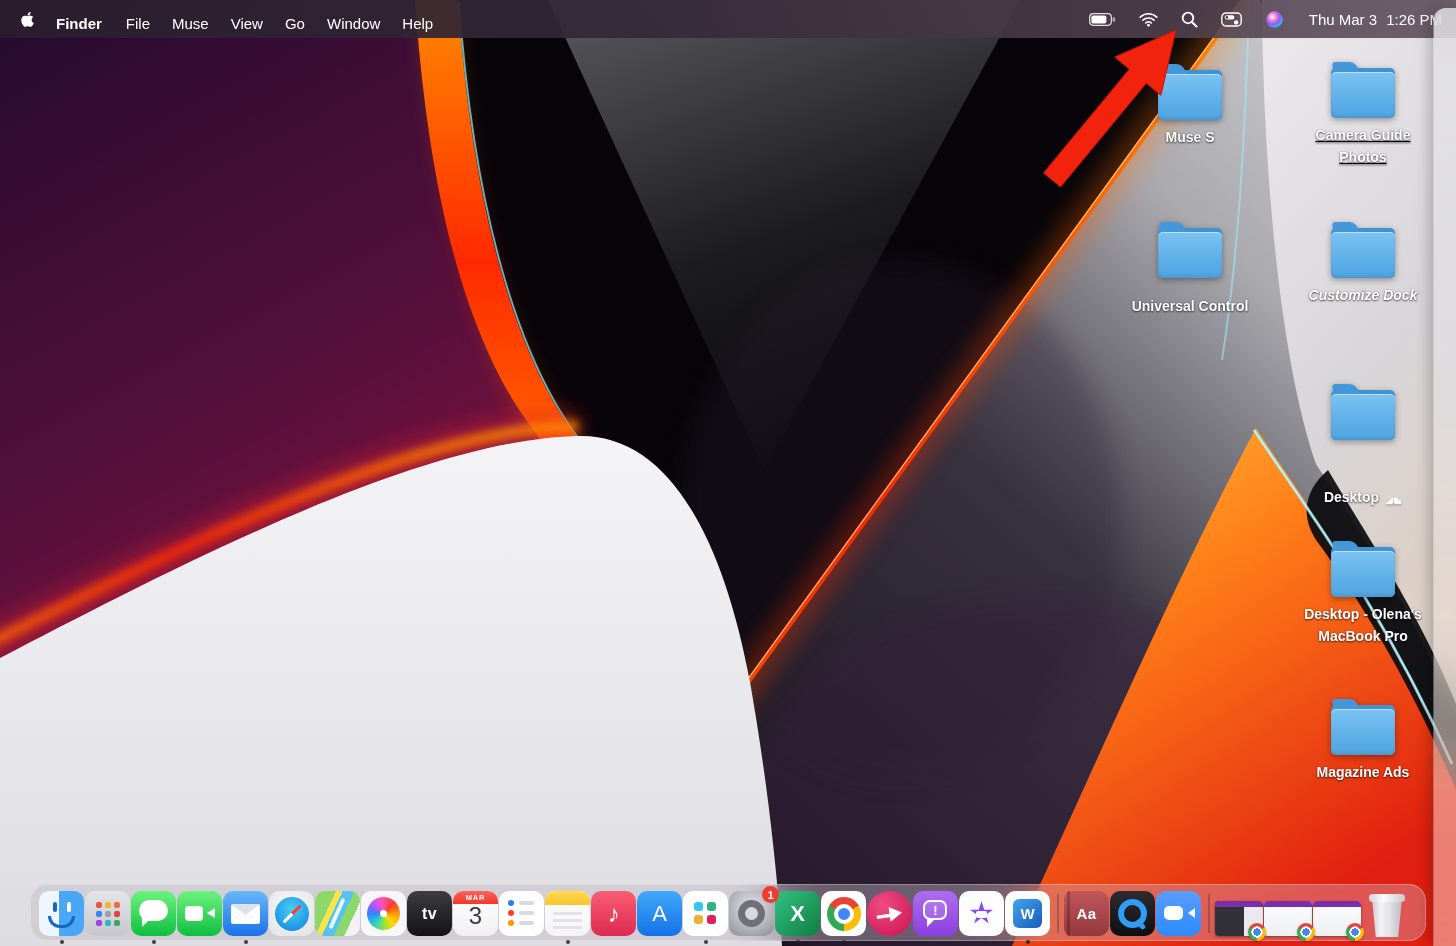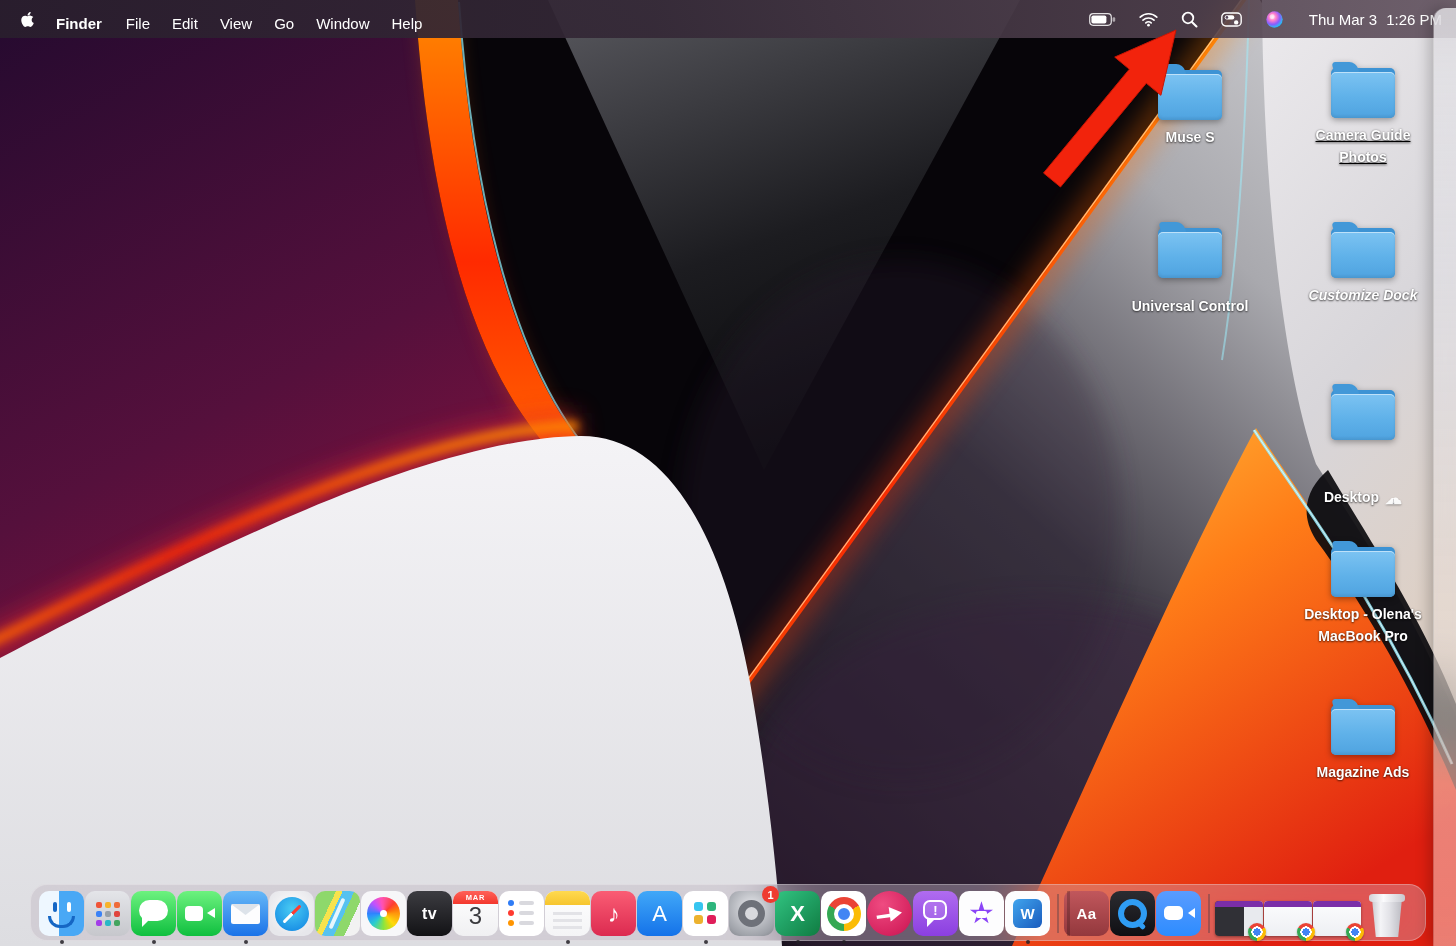--- a/index.html
+++ b/index.html
@@ -249,21 +249,21 @@
 <div class="menubar">
   <div class="mb-left">
     <span class="apple-wrap">
       <svg width="15" height="17" viewBox="0 0 384 512">
           <path fill="#fff" d="M318.7 268.7c-.2-36.7 16.4-64.4 50-84.8-18.8-26.9-47.2-41.7-84.7-44.6-35.5-2.8-74.3 20.7-88.5 20.7-15 0-49.4-19.7-76.4-19.7C63.3 140.7 4 184.3 4 273q0 39.3 14.4 81.2c12.8 36.7 59 126.7 107.2 125.2 25.2-.6 43-17.9 75.8-17.9 31.8 0 48.3 17.9 76.4 17.9 48.6-.7 90.4-82.5 102.6-119.3-65.2-30.7-61.7-90-61.7-91.4zm-56.6-164.2c27.3-32.4 24.8-61.9 24-72.5-24.1 1.4-52 16.4-67.9 34.9-17.5 19.8-27.8 44.3-25.6 71.9 26.1 2 49.9-11.4 69.5-34.3z"></path>
         </svg>
     </span>
     <span style="display:flex;align-items:center;margin-top:8px;">
         <span class="mb-item bold">Finder</span>
         <span class="mb-item">File</span>
-        <span class="mb-item">Edit</span>
+        <span class="mb-item">Muse</span>
         <span class="mb-item">View</span>
         <span class="mb-item">Go</span>
         <span class="mb-item">Window</span>
         <span class="mb-item">Help</span>
       </span>
   </div>
   <div class="mb-right">
     <span class="st-icon">
       <svg width="27" height="13" viewBox="0 0 27 13">
           <rect x="0.7" y="0.7" width="21.6" height="11.6" rx="3.5" stroke="#fff" stroke-opacity=".85" fill="none" stroke-width="1.2"></rect>

